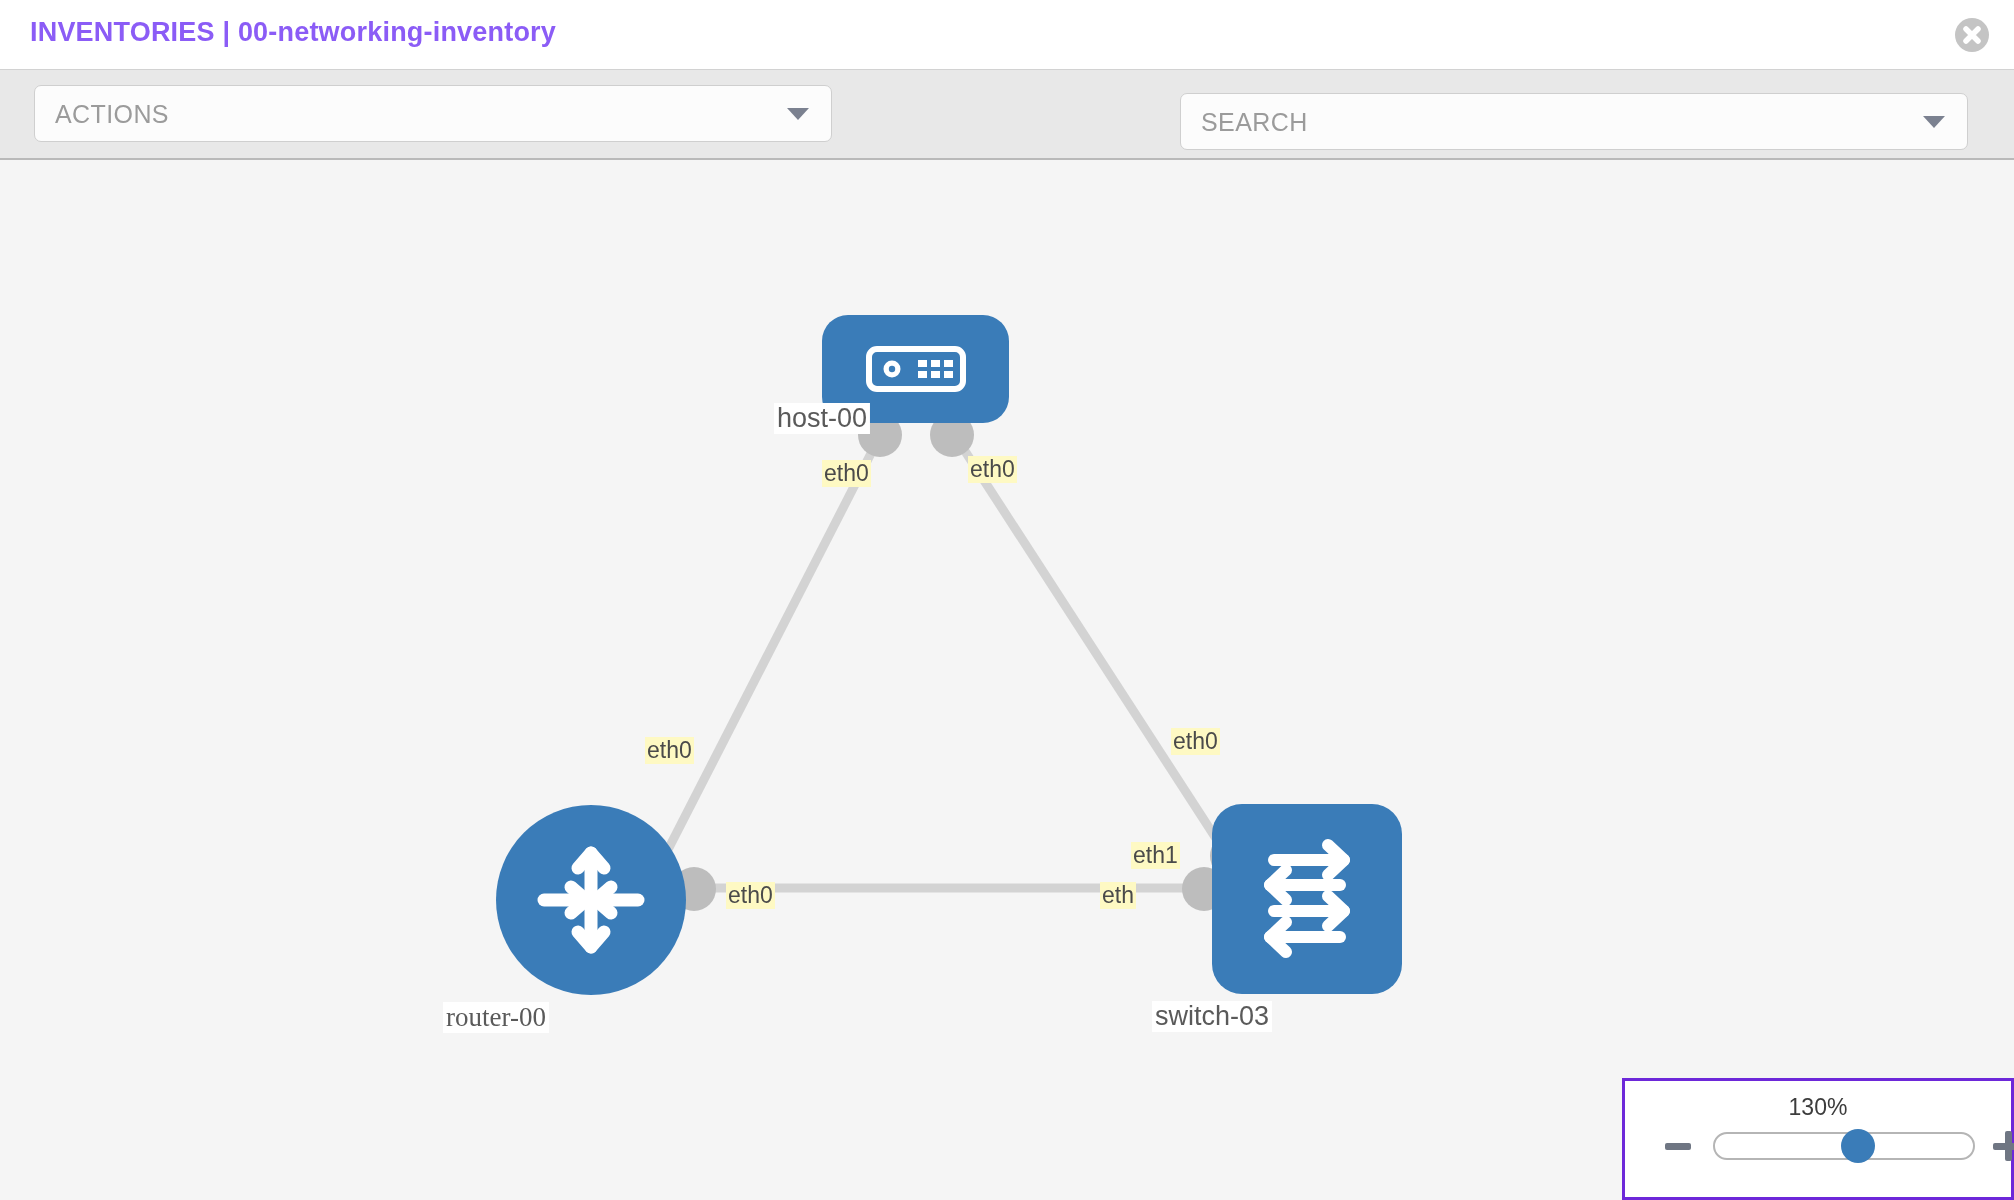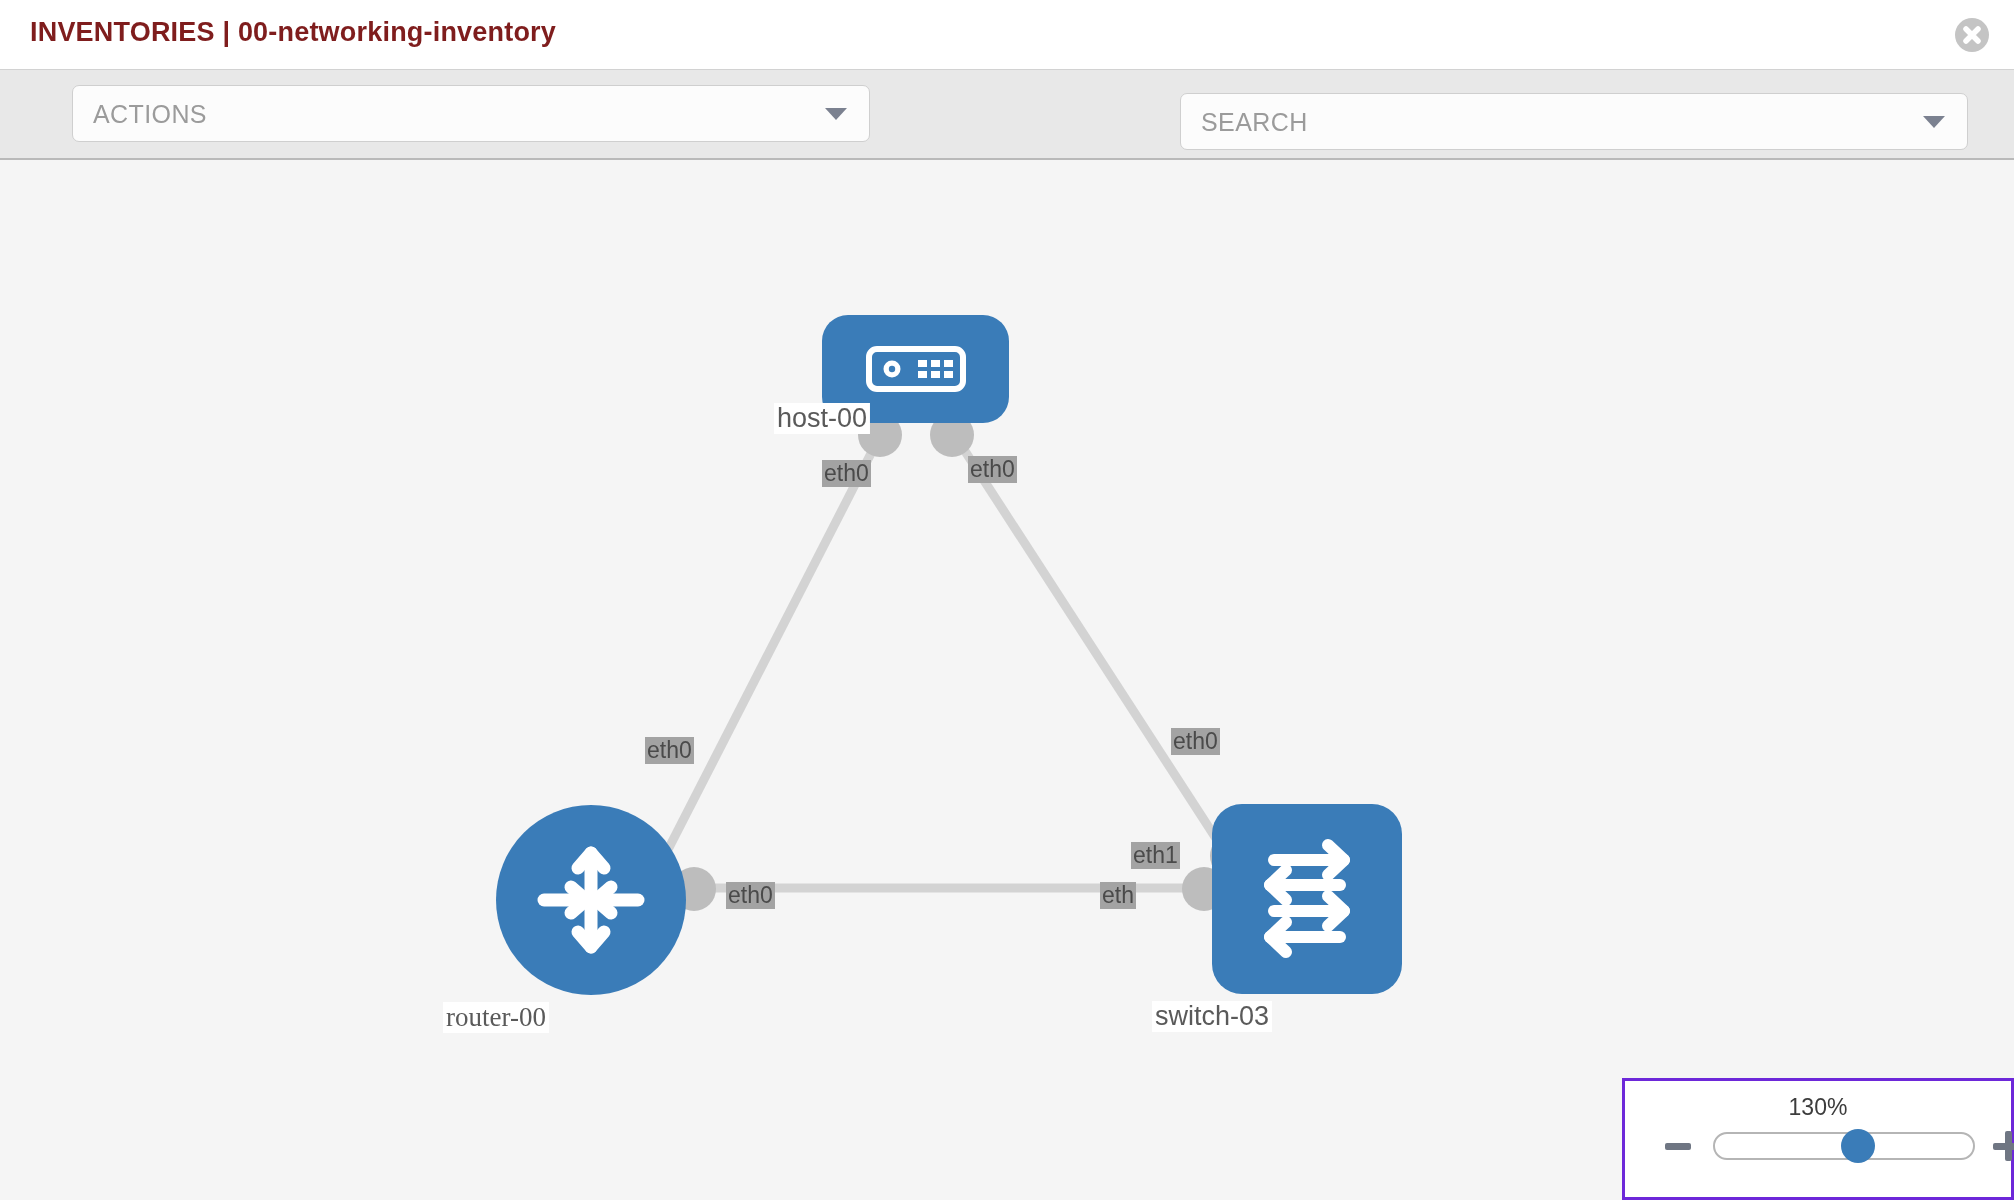--- a/index.html
+++ b/index.html
@@ -12,41 +12,41 @@
   #app { position: relative; width: 2014px; height: 1200px; }
 
   
   .titlebar {
     position: absolute; left: 0; top: 0; width: 2014px; height: 69px;
     background: #ffffff;
   }
   .title-text {
     position: absolute; left: 30px; top: 17px;
     font-size: 27px; font-weight: bold; letter-spacing: 0.2px;
-    color: #7f1d1d; white-space: nowrap;
+    color: #8b5cf6; white-space: nowrap;
   }
   .close-btn {
     position: absolute; right: 25px; top: 18px;
     width: 34px; height: 34px; border-radius: 50%;
     background: #c4c4c4; cursor: pointer;
   }
   .close-btn svg { position: absolute; left: 0; top: 0; }
 
   
   .toolbar {
     position: absolute; left: 0; top: 69px; width: 2014px; height: 91px;
     background: #e8e8e8;
     border-top: 1px solid #d2d2d2;
     border-bottom: 2px solid #b9b9b9;
   }
   .select-box {
     position: absolute; background: #fcfcfc;
     border: 1px solid #cfcfcf; border-radius: 7px;
   }
-  .actions-select { left: 34px; top: 15px; width: 798px; height: 57px; margin-left: 38px; }
+  .actions-select { left: 34px; top: 15px; width: 798px; height: 57px; }
   .search-select  { left: 1180px; top: 23px; width: 788px; height: 57px; }
   .select-label {
     position: absolute; left: 20px; top: 50%; transform: translateY(-50%);
     font-size: 25px; color: #9b9b9b; letter-spacing: 0.4px; white-space: nowrap;
   }
   .caret {
     position: absolute; right: 22px; top: 50%; transform: translateY(-50%);
     width: 0; height: 0;
     border-left: 11px solid transparent; border-right: 11px solid transparent;
     border-top: 12px solid #7b8190;
@@ -88,21 +88,21 @@
   #node-router .node-shape { width: 190px; height: 190px; }
   #node-router .node-label { top: 197px; font-family: Liberation Serif, serif; }
 
   #node-switch { left: 1212px; top: 644px; }
   #node-switch .node-shape { width: 190px; height: 190px; border-radius: 30px; }
   #node-switch .node-label { top: 197px; }
 
   
   .edge-label {
     position: absolute; font-size: 23px; color: #4a4a4a;
-    background: #a3a3a3; padding: 0 2px; white-space: nowrap;
+    background: #fef9c3; padding: 0 2px; white-space: nowrap;
   }
 
   
   .zoom-panel {
     position: absolute; left: 1622px; top: 1078px; width: 392px; height: 122px;
     background: #ffffff; border: 3px solid #6d28d9;
   }
   .zoom-value {
     position: absolute; left: 0; right: 0; top: 13px; text-align: center;
     font-size: 23px; color: #3c3c3c;

